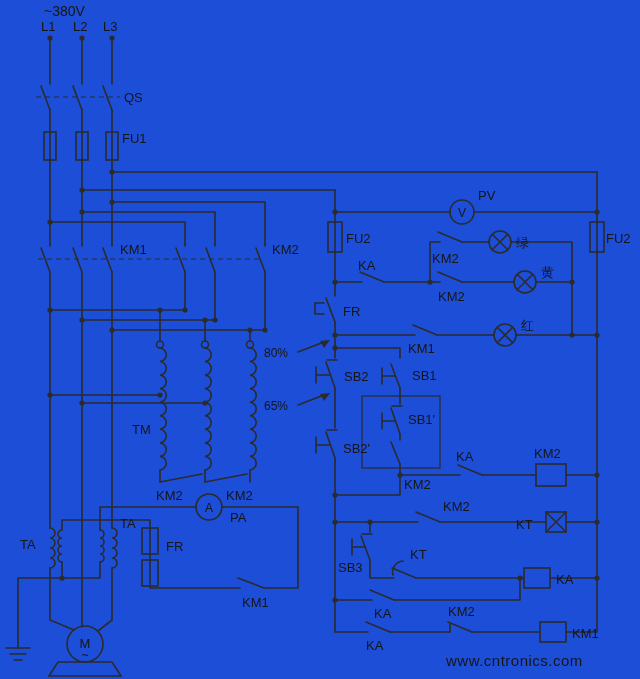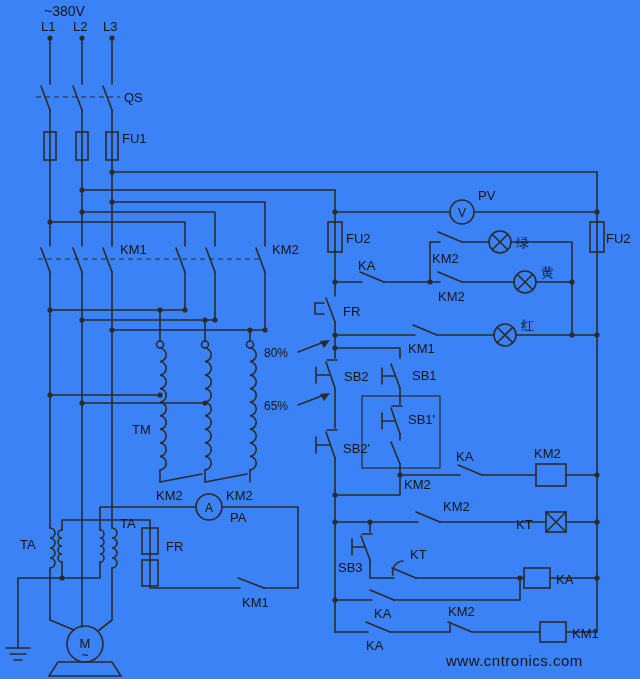--- a/index.html
+++ b/index.html
@@ -1,17 +1,17 @@
 <!DOCTYPE html>
 <html><head>
 <meta charset="utf-8">
 <style>
   html,body{margin:0;padding:0;background:#e8e8e8;}
   .canvas{
-    width:640px;height:679px;background:#3b82f6;position:relative;
+    width:640px;height:679px;background:#1d4ed8;position:relative;
     font-family:"Liberation Sans", sans-serif; overflow:hidden;
   }
   svg{display:block}
   .w{fill:none;stroke:#2b2b2b;stroke-width:1.6;stroke-linecap:round;}
   .thin{fill:none;stroke:#2b2b2b;stroke-width:1.2;}
   .dash{fill:none;stroke:#2b2b2b;stroke-width:1.2;stroke-dasharray:5,4;}
   .d{fill:#2b2b2b;stroke:none;}
   .arr{fill:#2b2b2b;stroke:none;}
   text{fill:#161616;font-size:13px;font-family:"Liberation Sans", sans-serif;}
   text.small{font-size:12px;}

